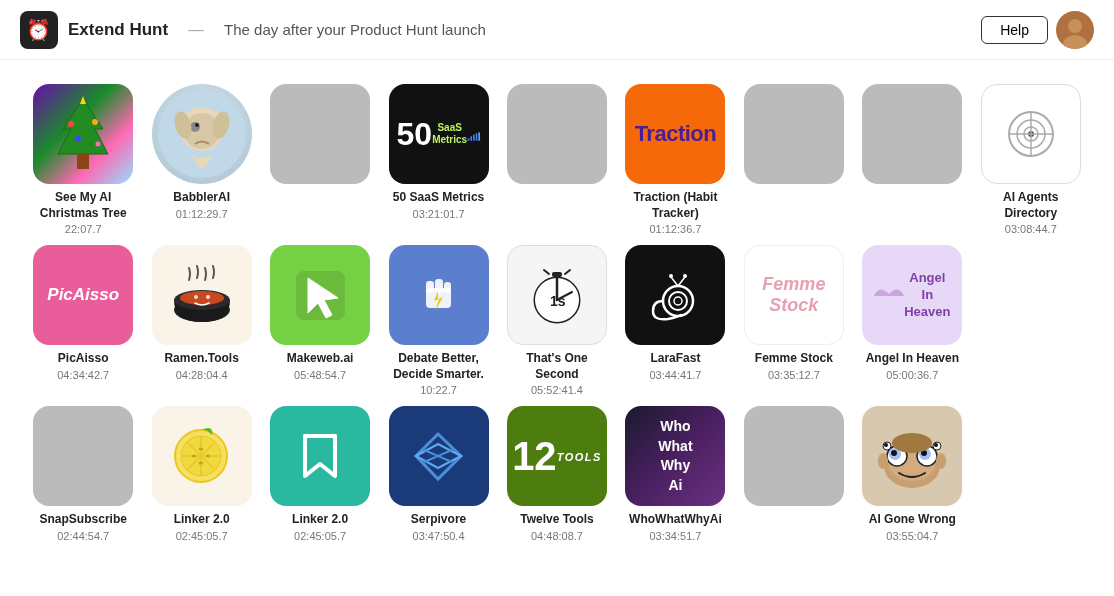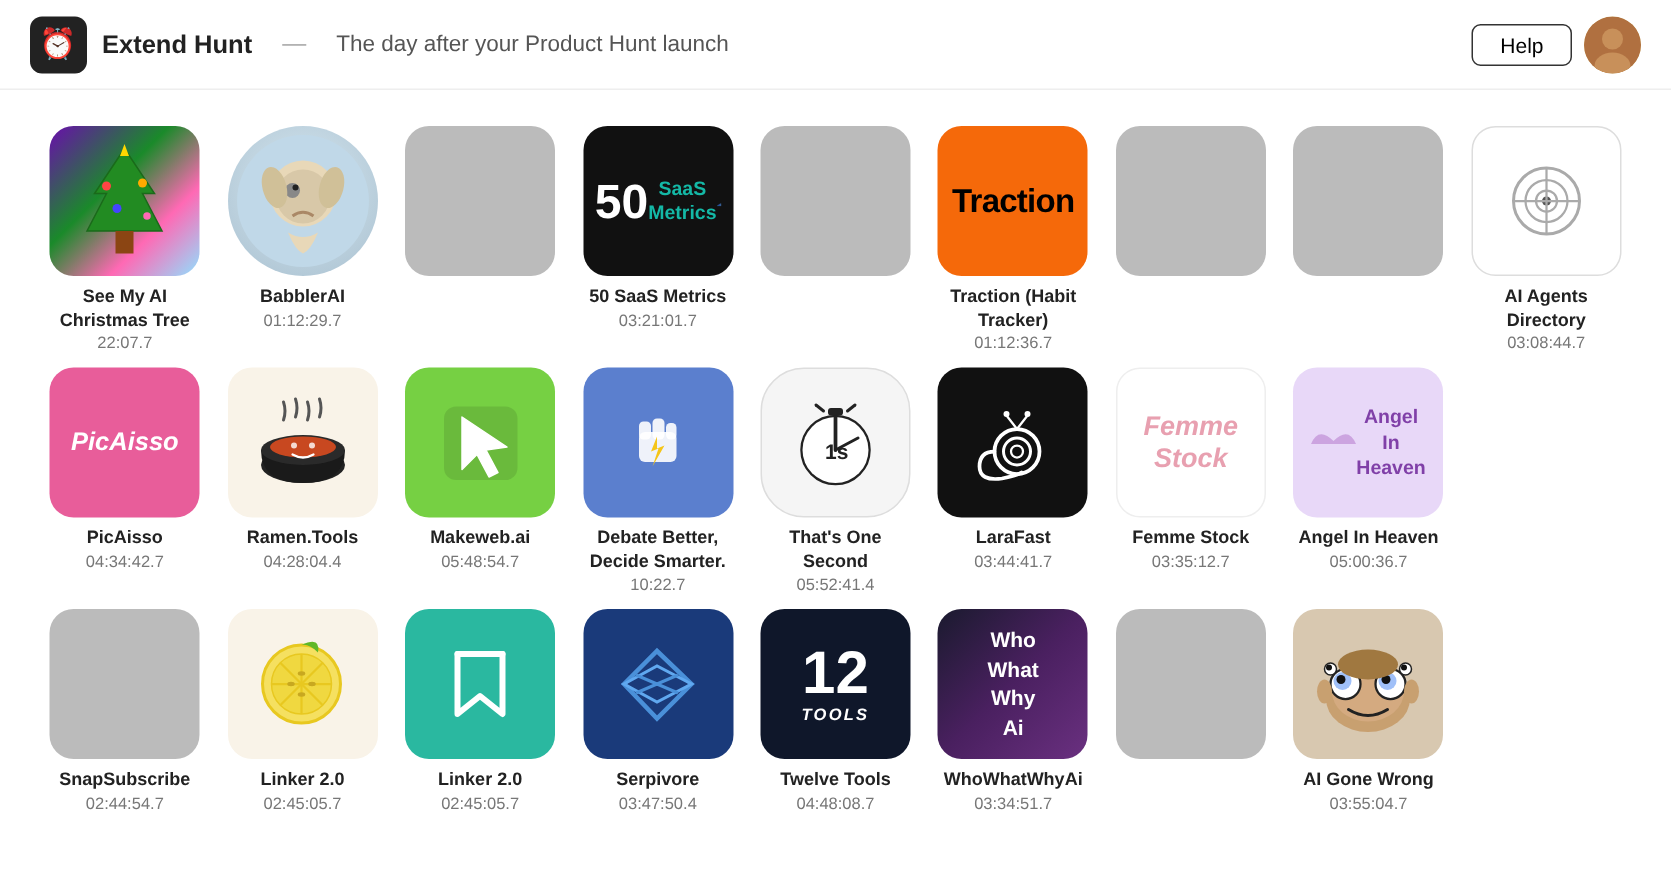--- a/index.html
+++ b/index.html
@@ -186,42 +186,42 @@
 
     <div class="product-item">
       <div class="product-thumb gray"></div>
       <span class="product-name"></span>
       <span class="product-time"></span>
     </div>
 
     <div class="product-item">
       <div class="product-thumb" style="background:#111; border-radius:16px; display:flex; flex-direction:row; align-items:center; justify-content:center; padding:8px;">
         <div style="color:#fff; font-size:32px; font-weight:900; line-height:1;">50</div>
-        <div style="color:#14b8a6; font-size:13px; font-weight:700; line-height:1.2; text-align:center;">SaaS<br>Metrics</div>
+        <div style="color:#bef264; font-size:10px; font-weight:700; line-height:1.2; text-align:center;">SaaS<br>Metrics</div>
         <svg width="40" height="25" viewBox="0 0 40 25" style="margin-top:4px;">
           <rect x="2" y="18" width="5" height="7" fill="#3b82f6"></rect>
           <rect x="10" y="12" width="5" height="13" fill="#3b82f6"></rect>
           <rect x="18" y="7" width="5" height="18" fill="#3b82f6"></rect>
           <rect x="26" y="3" width="5" height="22" fill="#3b82f6"></rect>
           <rect x="34" y="0" width="5" height="25" fill="#60a5fa"></rect>
         </svg>
       </div>
       <span class="product-name">50 SaaS Metrics</span>
       <span class="product-time">03:21:01.7</span>
     </div>
 
     <div class="product-item">
       <div class="product-thumb gray"></div>
       <span class="product-name"></span>
       <span class="product-time"></span>
     </div>
 
     <div class="product-item">
       <div class="product-thumb" style="background:#f5690a; border-radius:16px; display:flex; align-items:center; justify-content:center;">
-        <span style="color:#000000; font-size:22px; font-weight:800; letter-spacing:-0.5px; text-align:center;">Traction</span>
+        <span style="color:#4c1d95; font-size:22px; font-weight:800; letter-spacing:-0.5px; text-align:center;">Traction</span>
       </div>
       <span class="product-name">Traction (Habit Tracker)</span>
       <span class="product-time">01:12:36.7</span>
     </div>
 
     <div class="product-item">
       <div class="product-thumb gray"></div>
       <span class="product-name"></span>
       <span class="product-time"></span>
     </div>
@@ -305,21 +305,21 @@
           <rect x="38" y="19" width="7" height="11" rx="3" fill="#fff" opacity="0.9"></rect>
 
           <path d="M32,28 L28,38 L33,36 L29,48 L37,34 L32,36 Z" fill="#f5c518"></path>
         </svg>
       </div>
       <span class="product-name">Debate Better, Decide Smarter.</span>
       <span class="product-time">10:22.7</span>
     </div>
 
     <div class="product-item">
-      <div class="product-thumb" style="background:#f5f5f5; border:1.5px solid #ddd; border-radius:29px; display:flex; align-items:center; justify-content:center;">
+      <div class="product-thumb" style="background:#f5f5f5; border:1.5px solid #ddd; border-radius:16px; display:flex; align-items:center; justify-content:center;">
         <svg width="70" height="70" viewBox="0 0 70 70">
 
           <circle cx="35" cy="40" r="22" fill="none" stroke="#222" stroke-width="3"></circle>
           <circle cx="35" cy="40" r="22" fill="#fff"></circle>
           <line x1="35" y1="18" x2="35" y2="40" stroke="#222" stroke-width="2.5" stroke-linecap="round"></line>
           <line x1="35" y1="40" x2="50" y2="32" stroke="#222" stroke-width="2" stroke-linecap="round"></line>
 
           <rect x="30" y="12" width="10" height="5" rx="2" fill="#222"></rect>
           <line x1="27" y1="14" x2="22" y2="10" stroke="#222" stroke-width="2" stroke-linecap="round"></line>
           <line x1="43" y1="14" x2="48" y2="10" stroke="#222" stroke-width="2" stroke-linecap="round"></line>
@@ -426,21 +426,21 @@
 
           <path d="M18,38 L32,32 L46,38" fill="none" stroke="#4a90d9" stroke-width="2"></path>
           <path d="M18,26 L32,32 L46,26" fill="none" stroke="#4a90d9" stroke-width="2"></path>
         </svg>
       </div>
       <span class="product-name">Serpivore</span>
       <span class="product-time">03:47:50.4</span>
     </div>
 
     <div class="product-item">
-      <div class="product-thumb" style="background:#0f172a; border-radius:16px; display:flex; flex-direction:column; align-items:center; justify-content:center; padding:5px;">
+      <div class="product-thumb" style="background:#4d7c0f; border-radius:16px; display:flex; flex-direction:row; align-items:center; justify-content:center; padding:5px;">
         <div style="color:#fff; font-size:40px; font-weight:900; line-height:1; text-align:center;">12</div>
         <div style="color:#fff; font-size:11px; font-weight:700; letter-spacing:1.5px; text-align:center; margin-top:2px;font-style:italic;">TOOLS</div>
       </div>
       <span class="product-name">Twelve Tools</span>
       <span class="product-time">04:48:08.7</span>
     </div>
 
     <div class="product-item">
       <div class="product-thumb" style="background:linear-gradient(135deg, #1a1a2e, #4a2060, #6a3080); border-radius:16px; display:flex; align-items:center; justify-content:center; padding:6px;">
         <span style="color:#fff; font-size:14px; font-weight:900; text-align:center; line-height:1.4;">Who<br>What<br>Why<br>Ai</span>

